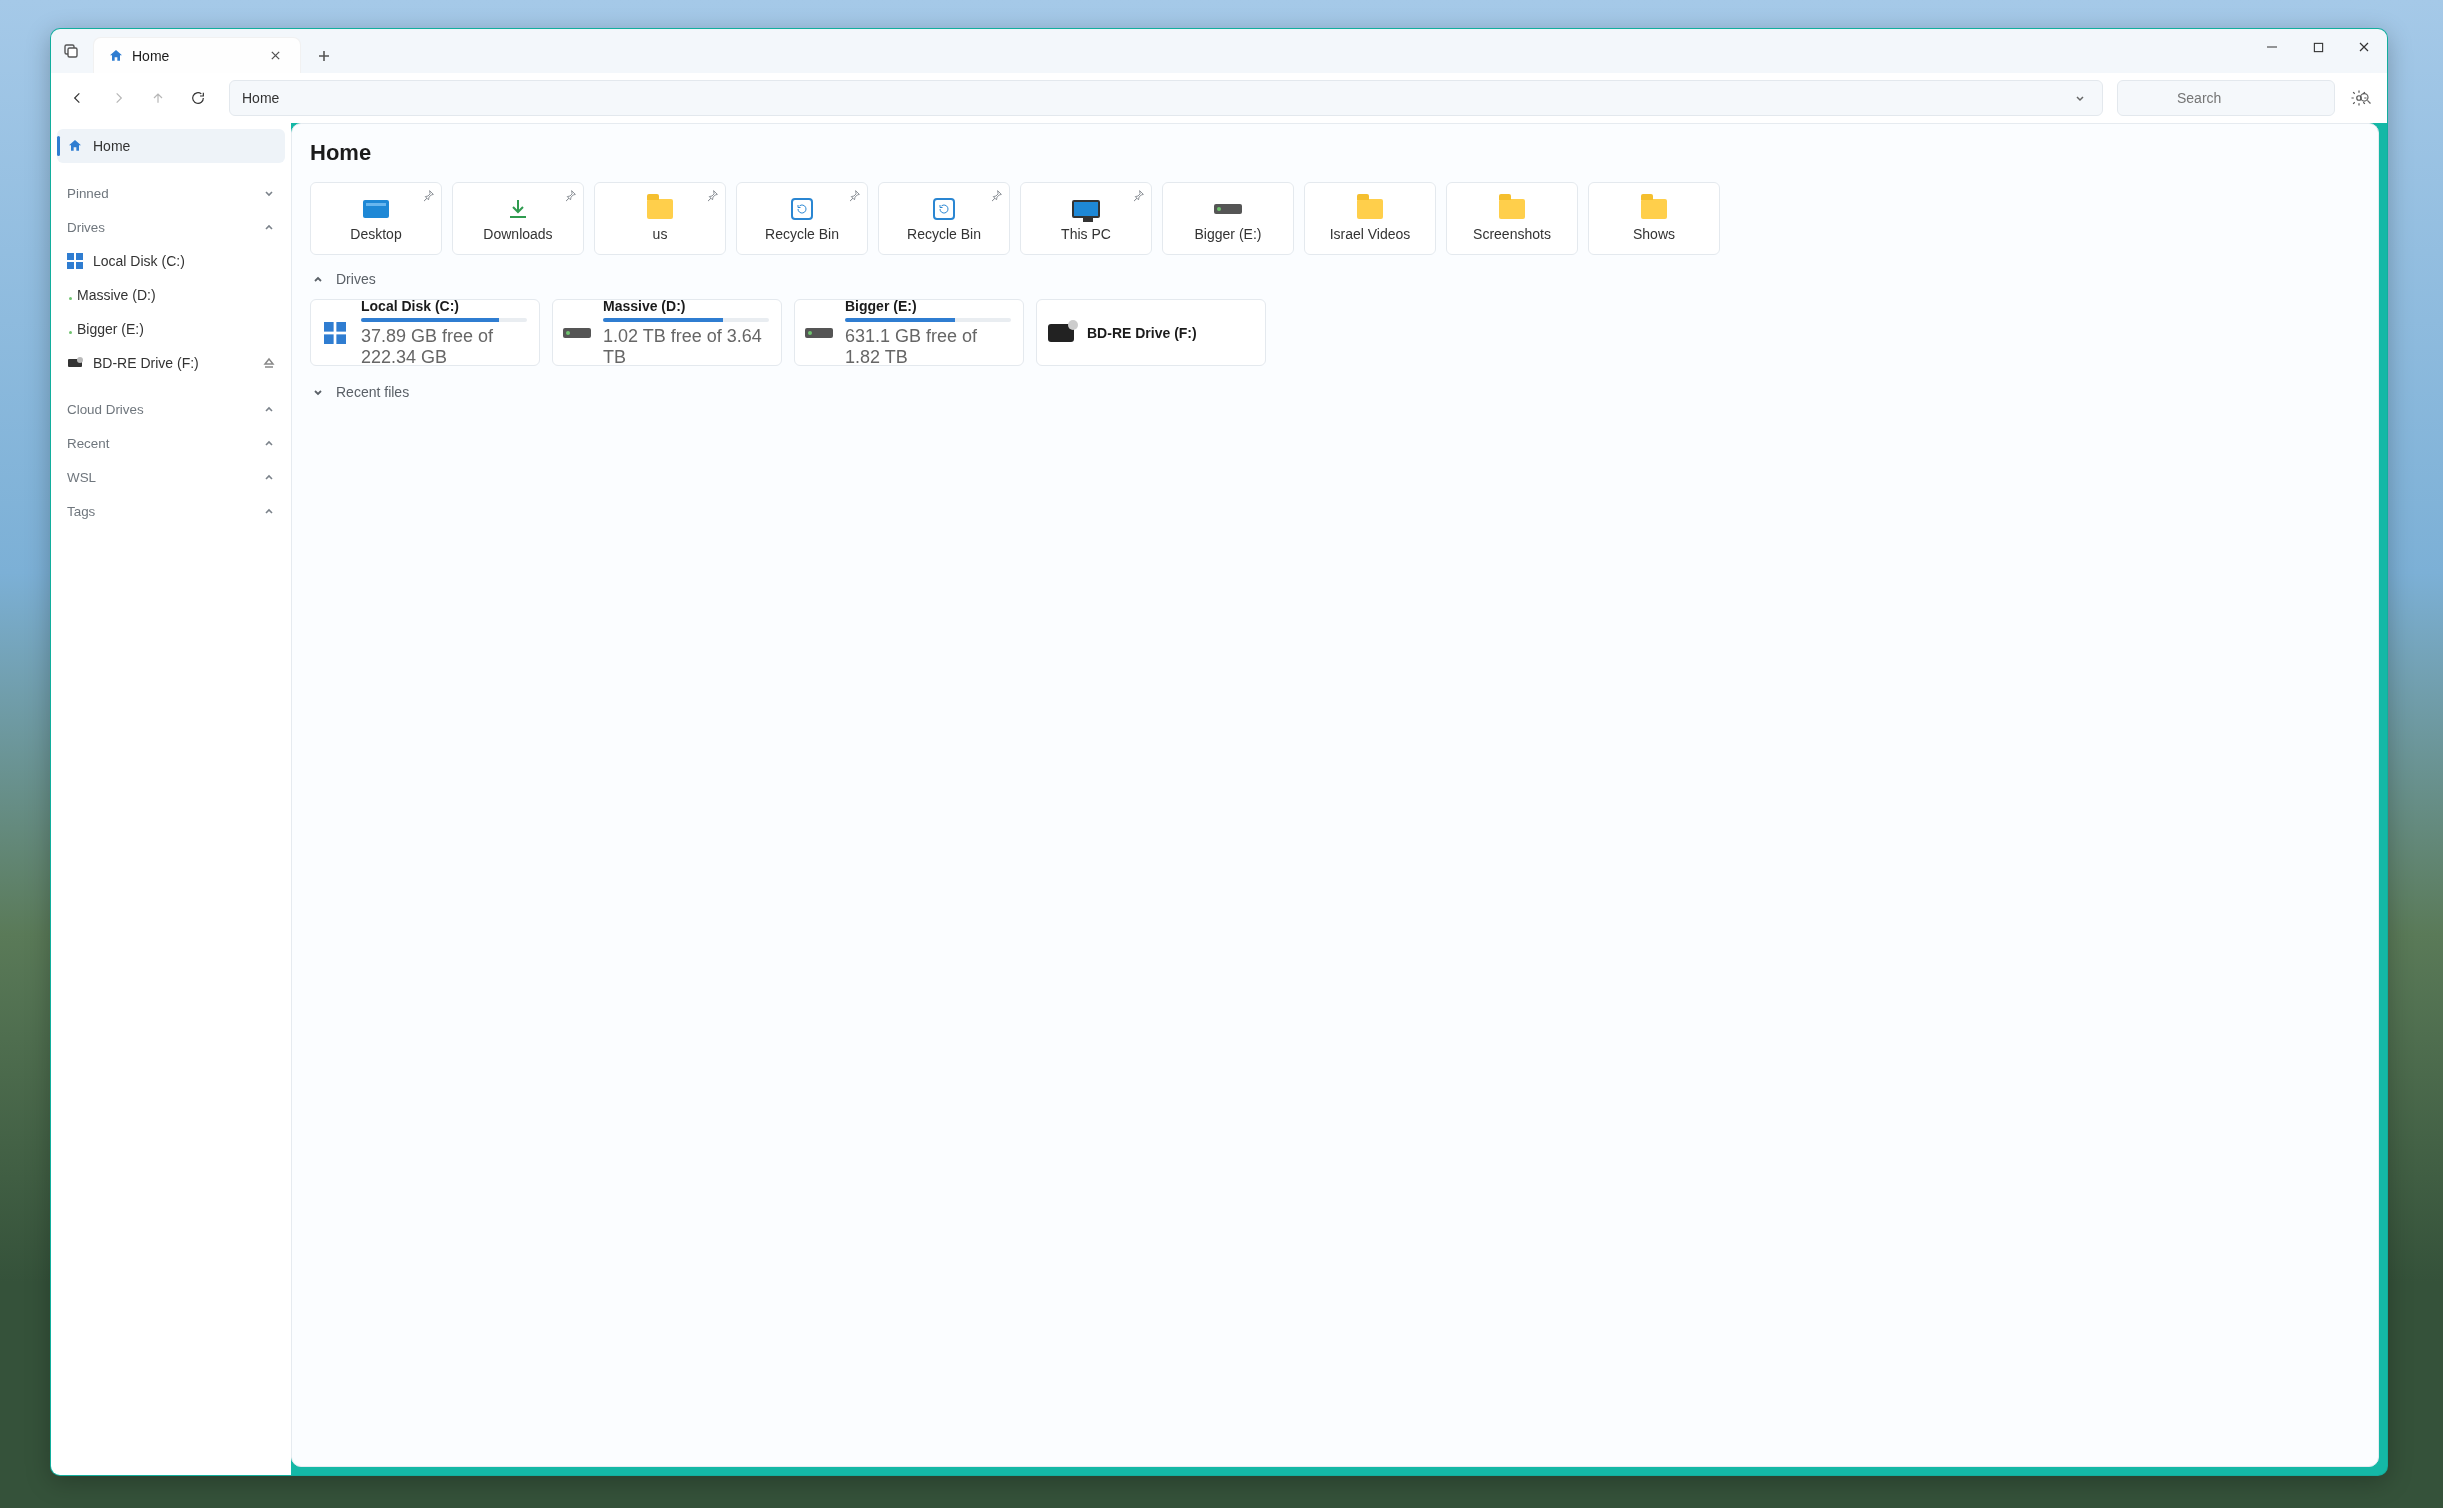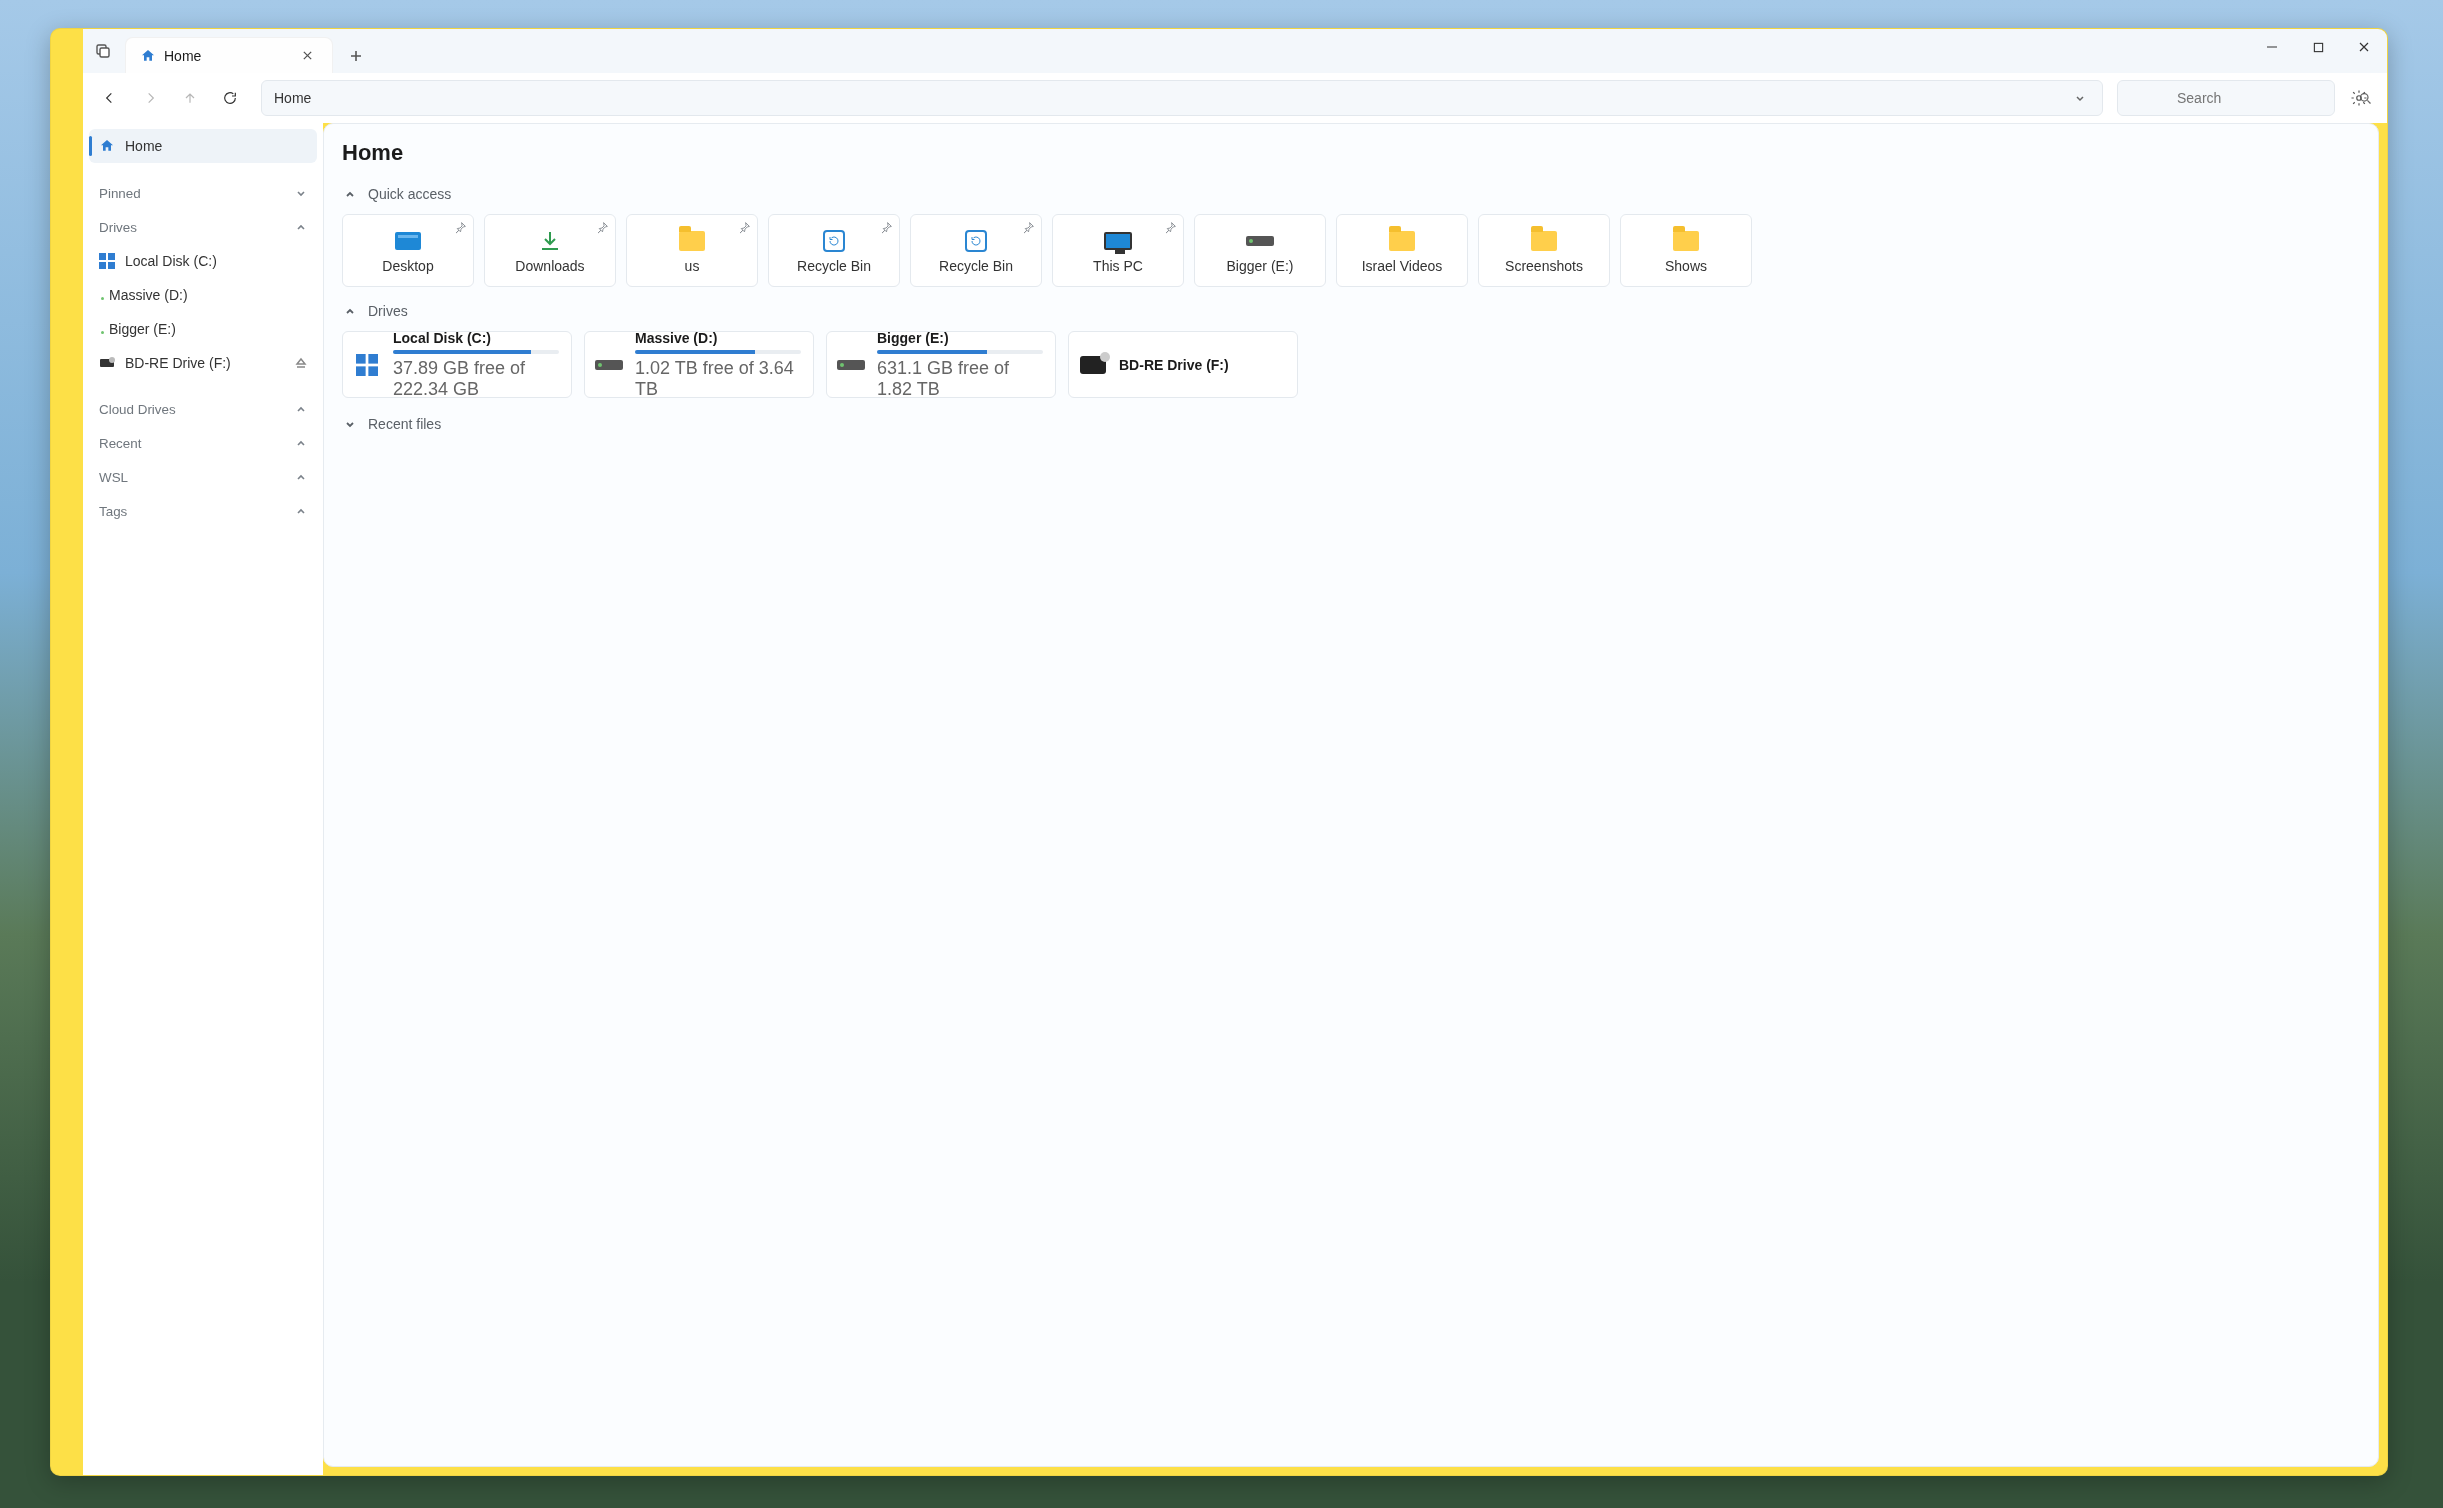--- a/index.html
+++ b/index.html
@@ -8,28 +8,27 @@
     font-family: "Segoe UI", "Segoe UI Variable", -apple-system, sans-serif;
     font-size: 14px;
     color: #1b1b1b;
     background: linear-gradient(180deg, #a5c9e8 0%, #7cb0d6 38%, #5a7a58 62%, #35523a 85%);
     overflow: hidden;
   }
   
   .window {
     position: absolute;
     left: 50px; top: 28px; right: 55px; bottom: 32px;
-    background: #fde047;
+    background: #14b8a6;
     border-radius: 10px;
     box-shadow: 0 6px 24px rgba(0,0,0,0.25);
     display: flex;
     flex-direction: column;
     overflow: hidden;
     border: 1px solid rgba(0,0,0,0.05);
-    padding-left: 32px;
   }
   
   .titlebar {
     height: 44px;
     background: #f3f7fb;
     display: flex;
     align-items: flex-end;
     position: relative;
   }
   .titlebar .left-slot {
@@ -445,28 +444,20 @@
           <svg width="12" height="12" viewBox="0 0 12 12" fill="none" stroke="currentColor" stroke-width="1.6">
               <path d="M3 8l3-3 3 3"></path>
             </svg>
         </span>
       </div>
     </div>
 
     <div class="content">
       <h1>Home</h1>
 
-      <div class="section-header">
-        <span class="chev">
-          <svg width="12" height="12" viewBox="0 0 12 12" fill="none" stroke="currentColor" stroke-width="1.8">
-              <path d="M3 8l3-3 3 3"></path>
-            </svg>
-        </span>
-        <span>Quick access</span>
-      </div>
 
       <div class="grid-qa" id="qa-grid">
           <div class="qa-card">
             <span class="pin">
               <svg width="13" height="13" viewBox="0 0 24 24" fill="none" stroke="currentColor" stroke-width="1.8">
                 <path d="M14 3l7 7-4 1-4 4-1 5-3-3-5 5 5-5-3-3 5-1 4-4z"></path>
               </svg>
             </span>
             <span class="q-icon">
               <span class="desktop-shape"></span>

